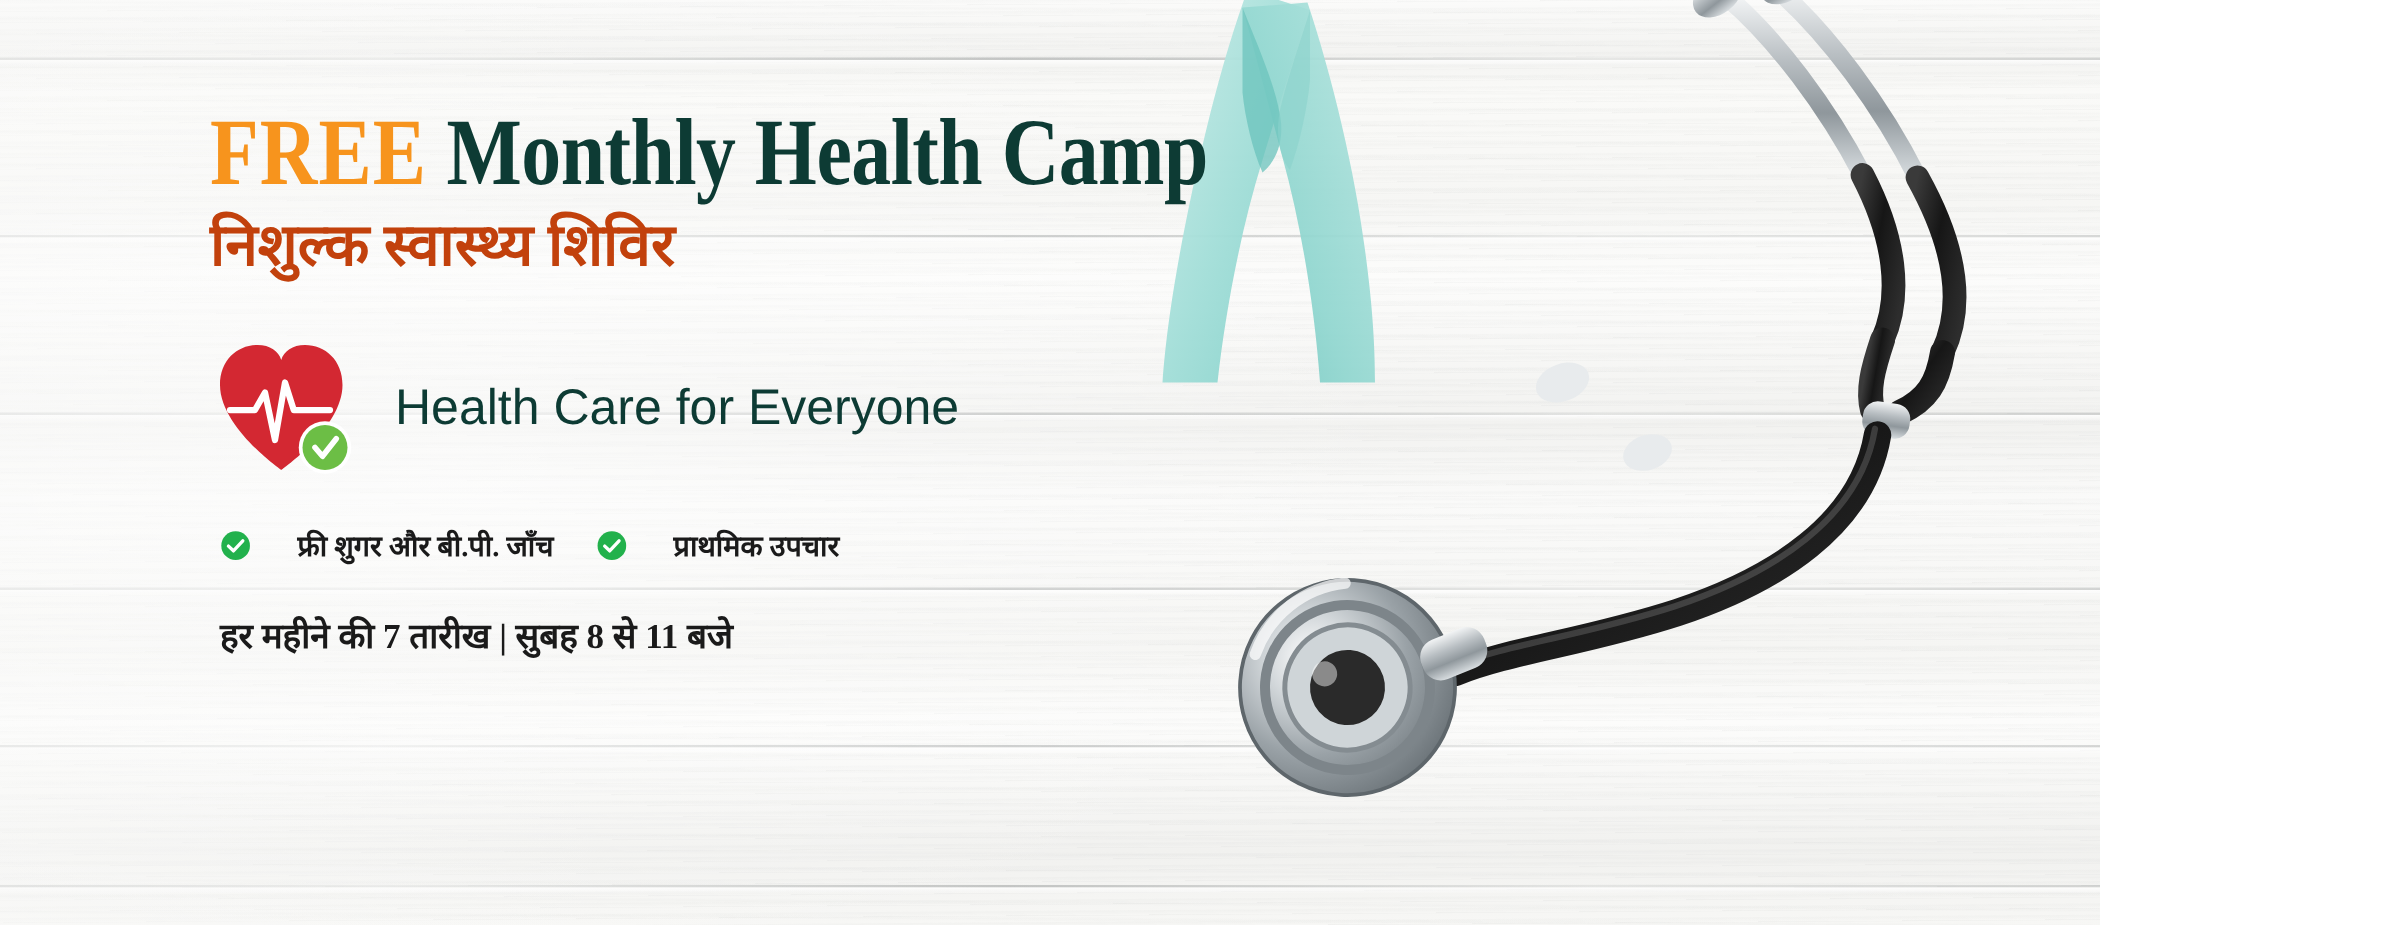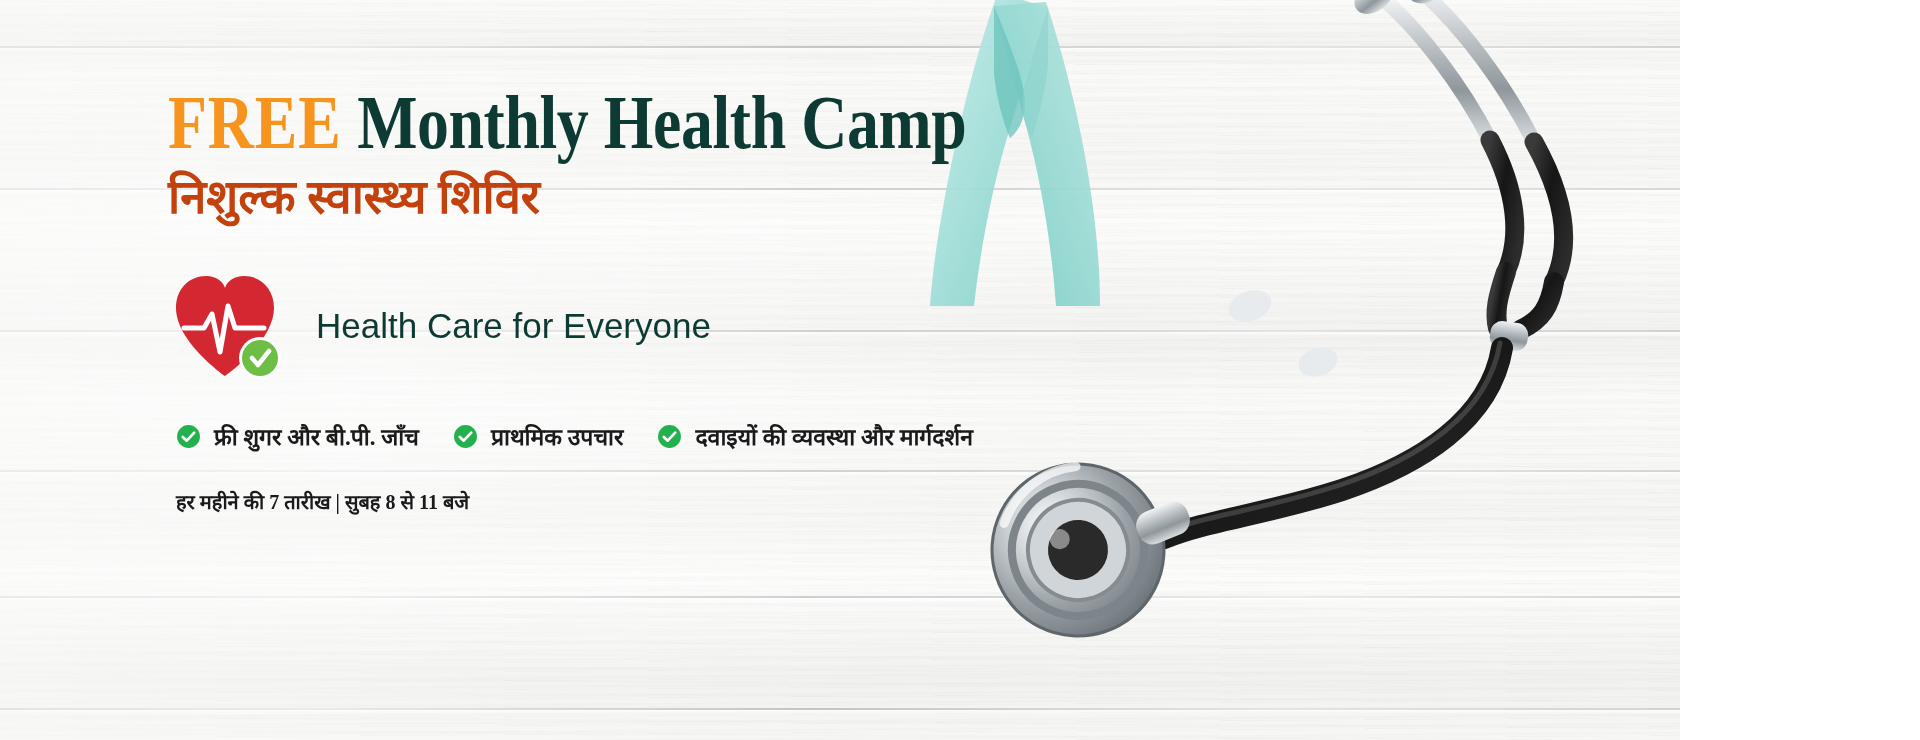--- a/index.html
+++ b/index.html
@@ -120,21 +120,21 @@
     margin-top: 46px;
     display: flex;
     align-items: center;
     gap: 26px;
   }
   .heart-wrap { position: relative; width: 122px; height: 112px; flex: none; }
 
   .taglines { display: flex; flex-direction: column; gap: 14px; }
   .tagline {
     font-family: "Liberation Sans", sans-serif;
-    font-size: 35px;
+    font-size: 40px;
     color: #0D3B34;
     line-height: 1.15;
     white-space: nowrap;
   }
 
   
   .features {
     margin-top: 38px;
     display: flex;
     align-items: center;
@@ -145,28 +145,29 @@
     display: flex;
     align-items: center;
     gap: 13px;
     white-space: nowrap;
   }
   .feature-label {
     font-family: "Liberation Serif", serif;
     font-size: 23px;
     font-weight: bold;
     color: #1a1a1a;
+    margin-left: 24px;
   }
   .tick { width: 25px; height: 25px; flex: none; }
 
   .timing {
     margin-top: 36px;
     padding-left: 8px;
     font-family: "Liberation Serif", serif;
-    font-size: 20px;
+    font-size: 28px;
     font-weight: bold;
     color: #1a1a1a;
     white-space: nowrap;
   }
 </style>
 </head>
 <body>
 
 <div class="banner">
 
@@ -284,26 +285,19 @@
       </div>
 
       <div class="feature">
         <svg class="tick" viewBox="0 0 24 24">
           <circle cx="12" cy="12" r="11" fill="#22B14C"></circle>
           <polyline points="6.5,12.4 10.3,16 17.5,8.3" fill="none" stroke="#ffffff" stroke-width="2.6" stroke-linecap="round" stroke-linejoin="round"></polyline>
         </svg>
         <span class="feature-label">प्राथमिक उपचार</span>
       </div>
 
-      <div class="feature">
-        <svg class="tick" viewBox="0 0 24 24">
-          <circle cx="12" cy="12" r="11" fill="#22B14C"></circle>
-          <polyline points="6.5,12.4 10.3,16 17.5,8.3" fill="none" stroke="#ffffff" stroke-width="2.6" stroke-linecap="round" stroke-linejoin="round"></polyline>
-        </svg>
-        <span class="feature-label">दवाइयों की व्यवस्था और मार्गदर्शन</span>
-      </div>
 
     </div>
 
     <div class="timing">हर महीने की 7 तारीख | सुबह 8 से 11 बजे</div>
 
   </div>
 </div>
 
 </body></html>

